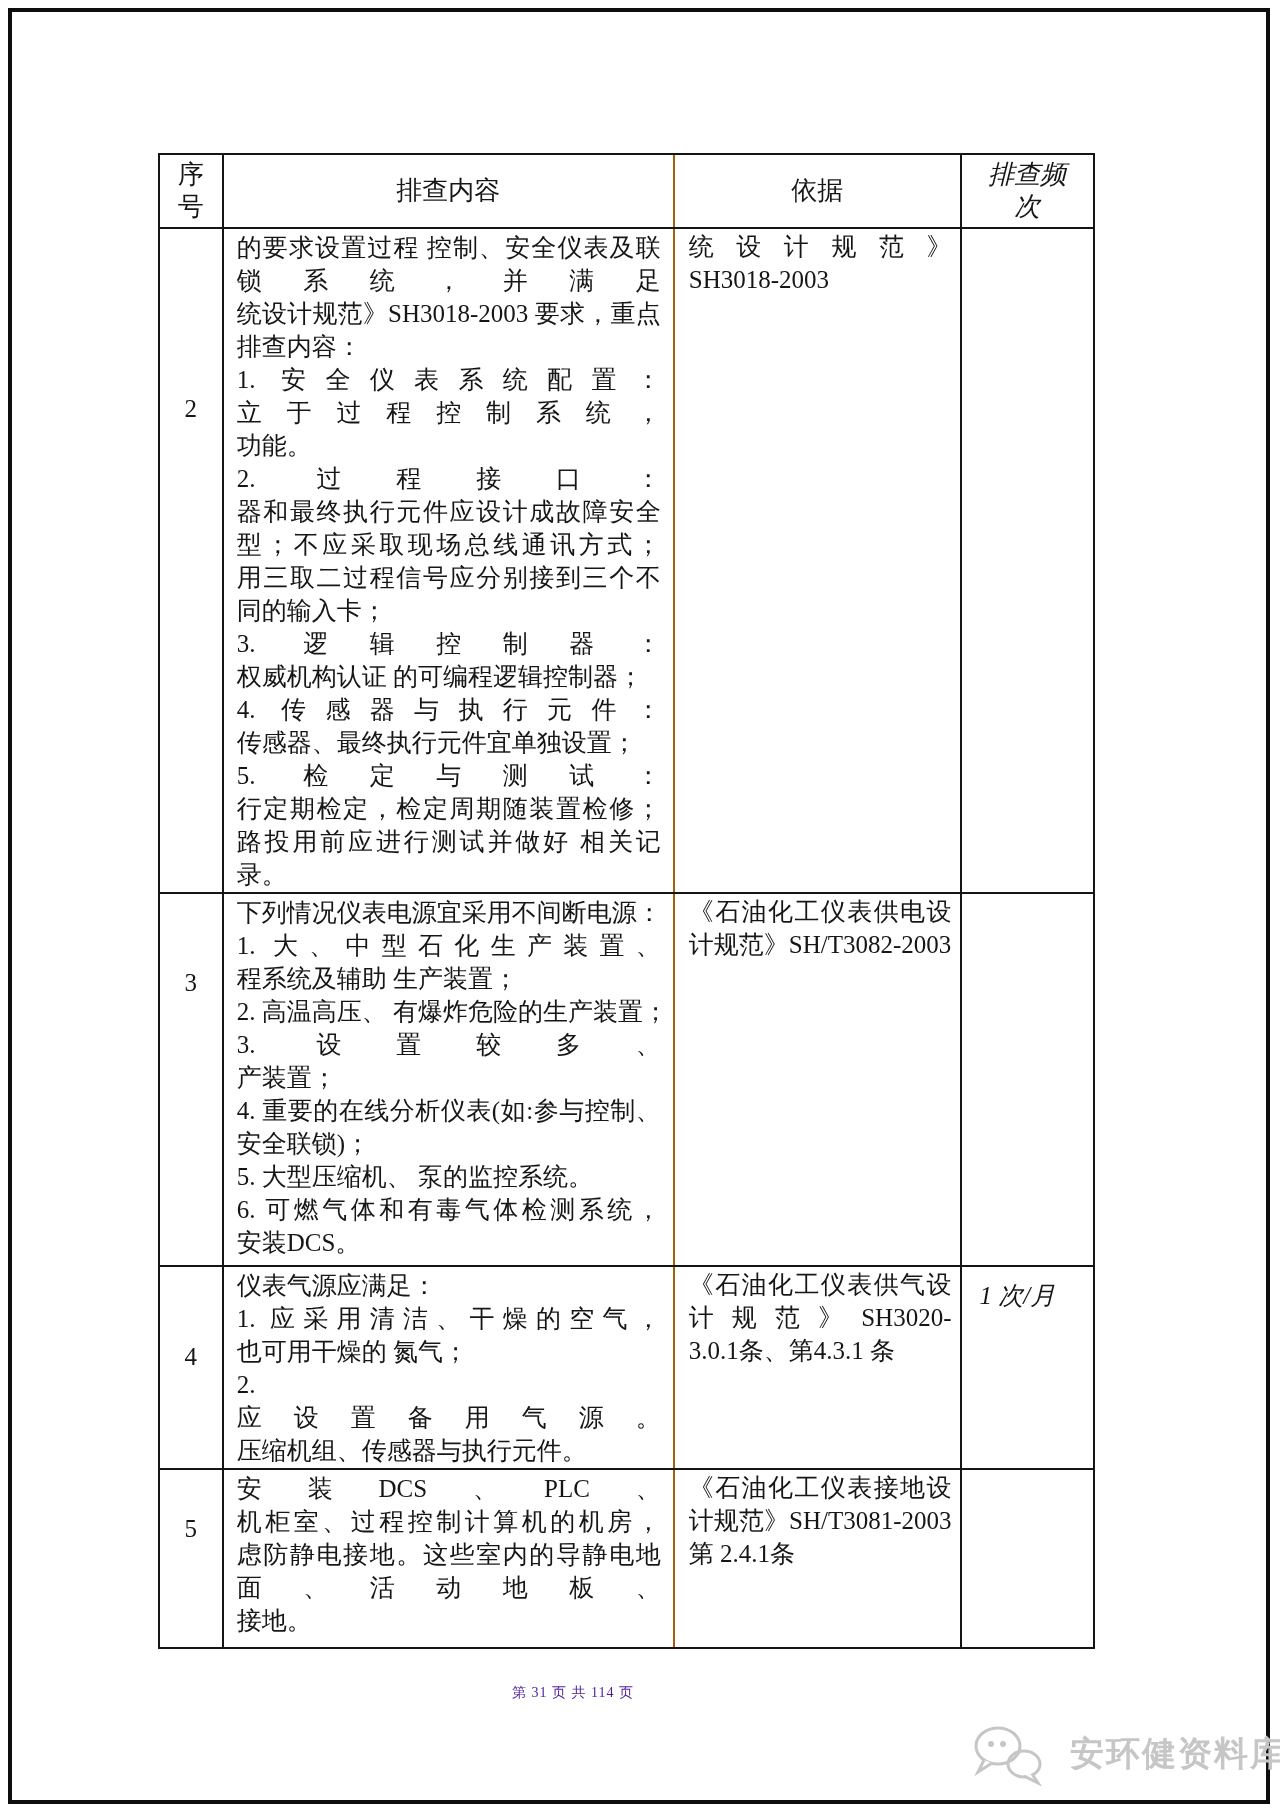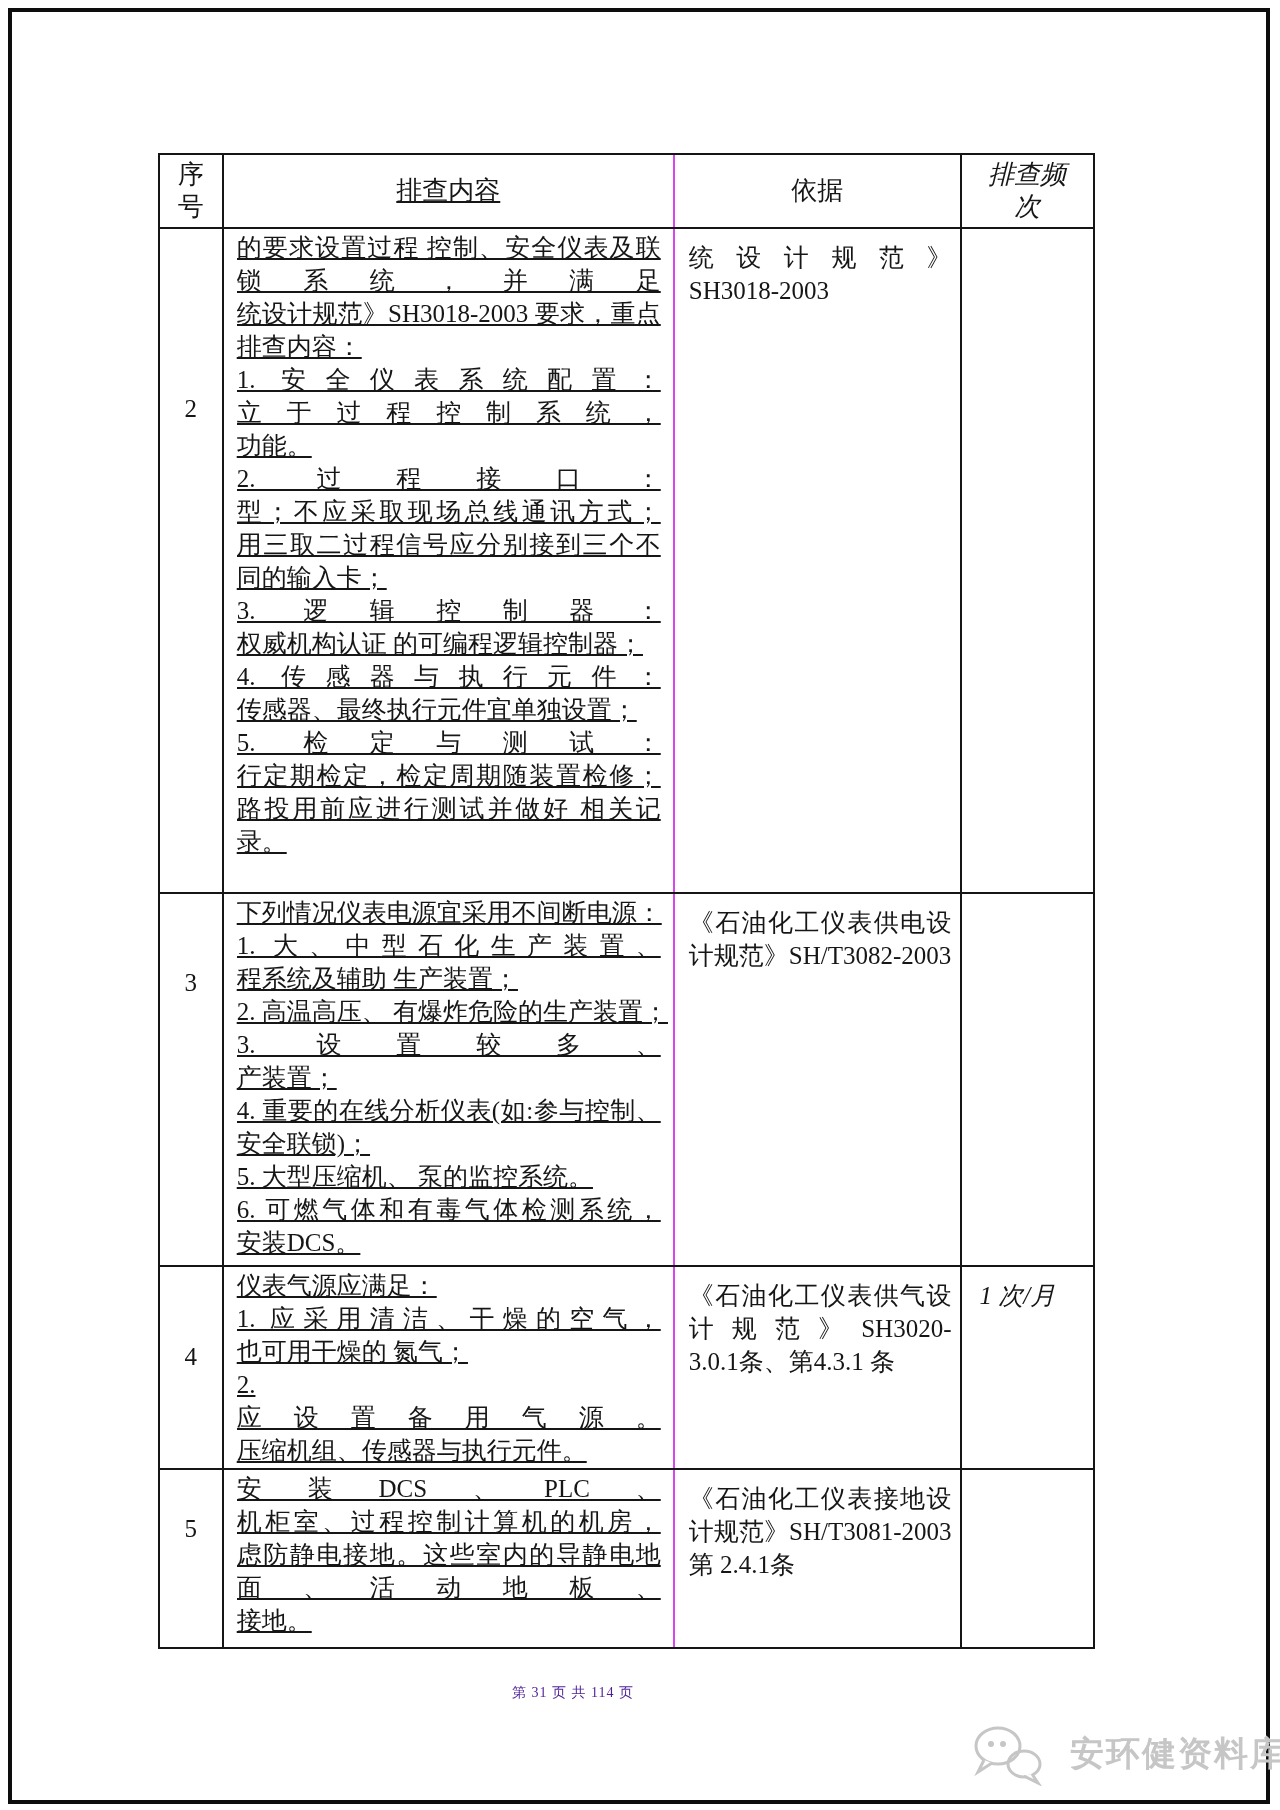--- a/index.html
+++ b/index.html
@@ -15,22 +15,22 @@
   }
   .tbl {
     position:absolute; left:158px; top:153px; width:937px;
     border:2px solid #151515;
     font-size:25px; line-height:33px;
   }
   .trow { display:flex; border-bottom:2px solid #151515; }
   .trow.last { border-bottom:none; }
   .cell { overflow:hidden; }
   .c1 { width:64px;  border-right:2px solid #151515; }
-  .c2 { width:453px; border-right:2px solid #d946ef; padding:2px 12px 0 13px;text-decoration:underline; }
-  .c3 { width:288px; border-right:2px solid #151515; padding:12px 8px 0 14px; }
+  .c2 { width:453px; border-right:2px solid #a16207; padding:2px 12px 0 13px; }
+  .c3 { width:288px; border-right:2px solid #151515; padding:1px 8px 0 14px; }
   .c4 { width:132px; padding:4px 4px 0 18px;font-style:italic; }
   .thead { height:74px; }
   .hc { display:flex; flex-direction:column; justify-content:center; align-items:center;
         font-size:26px; line-height:32px; padding:0; }
   .line { white-space:nowrap; }
   .jst { text-align:justify; text-align-last:justify; white-space:normal;
          word-break:keep-all; overflow:hidden; height:33px; }
   .num { text-align:center; font-size:25px; }
   .freq { white-space:nowrap;margin-top:8px; }
   .footer {
@@ -77,20 +77,21 @@
           </div>
           <div class="cell c2">
             <div class="line jst">的要求设置过程 控制、安全仪表及联</div>
             <div class="line jst">锁系统，并满足《石油化工安全仪表系</div>
             <div class="line jst">统设计规范》SH3018-2003 要求，重点</div>
             <div class="line">排查内容：</div>
             <div class="line jst">1. 安全仪表系统配置：安全仪表系统独</div>
             <div class="line jst">立于过程控制系统，独立完成安全保护</div>
             <div class="line">功能。</div>
             <div class="line jst">2. 过程接口：输入输出卡相连接的传感</div>
+            <div class="line jst">器和最终执行元件应设计成故障安全</div>
             <div class="line jst">型；不应采取现场总线通讯方式；若采</div>
             <div class="line jst">用三取二过程信号应分别接到三个不</div>
             <div class="line">同的输入卡；</div>
             <div class="line jst">3. 逻辑控制器：安全仪表系统宜采用经</div>
             <div class="line">权威机构认证 的可编程逻辑控制器；</div>
             <div class="line jst">4. 传感器与执行元件：安全仪表系统的</div>
             <div class="line">传感器、最终执行元件宜单独设置；</div>
             <div class="line jst">5. 检定与测试：传感器与执行元件应进</div>
             <div class="line jst">行定期检定，检定周期随装置检修；回</div>
             <div class="line jst">路投用前应进行测试并做好 相关记</div>

